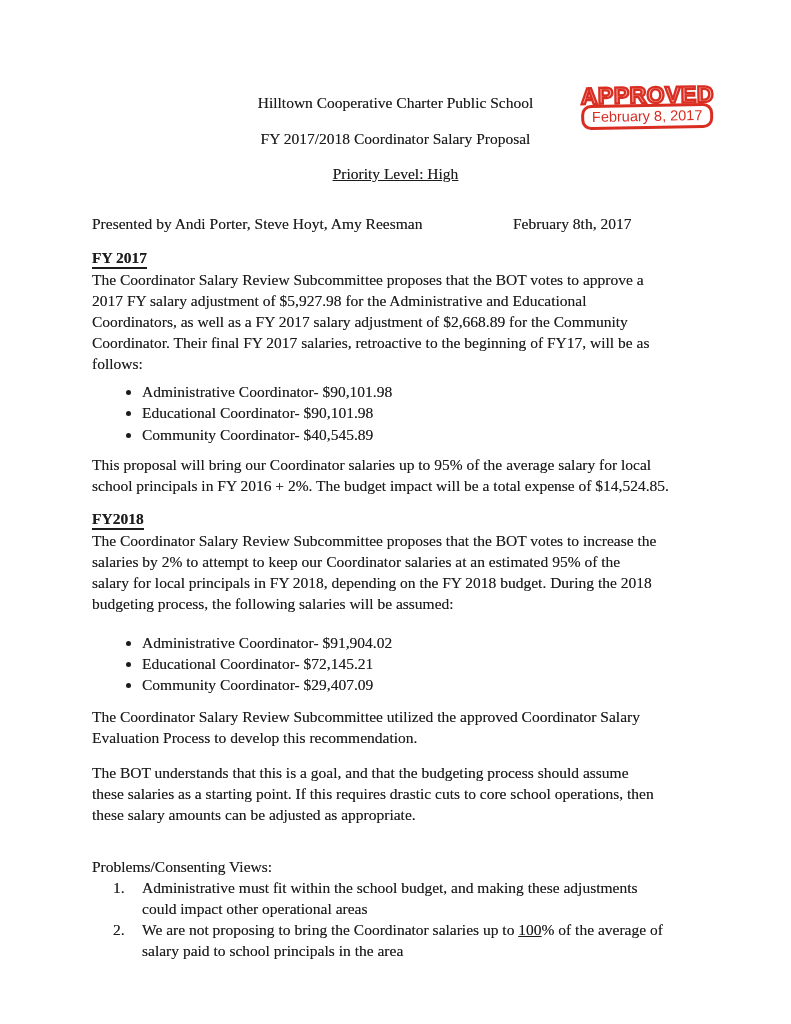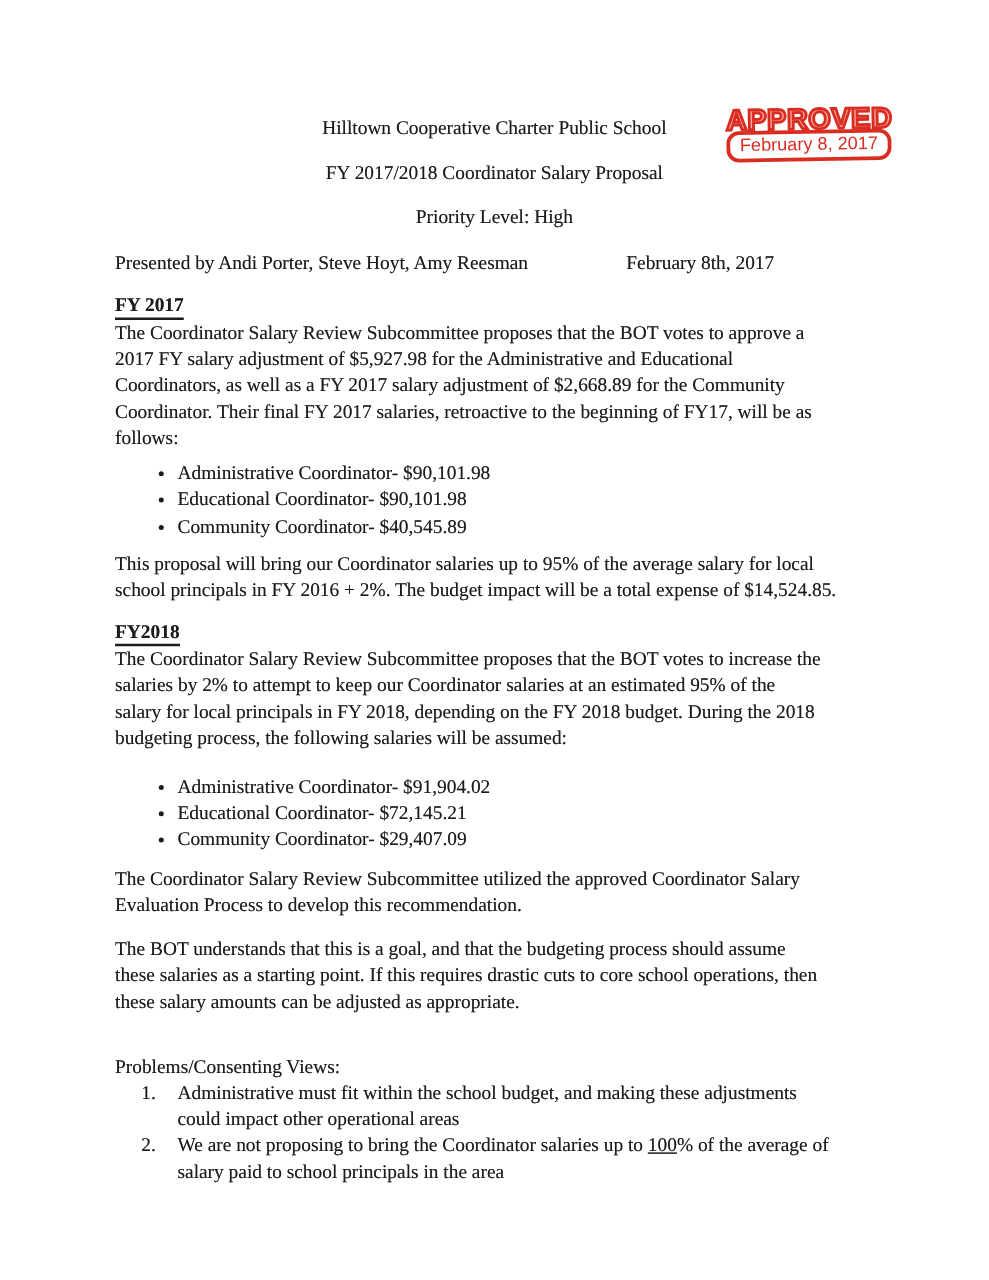--- a/index.html
+++ b/index.html
@@ -16,23 +16,23 @@
     text-shadow: 0 0 0.3px rgba(20,20,20,0.55);
   }
   .content {
     position: absolute;
     left: 92px;
     top: 92px;
     width: 660px;
   }
   .center { width: 607px; text-align: center; }
   .doc-title { margin-top: 15px; }
-  .priority { margin-top: 14px; }
-  .presented { margin-top: 16px; position: relative; width: 660px; }
-  .pres-date { position: absolute; left: 409px; top: 0; font-family: Liberation Serif, serif; }
+  .priority { margin-top: 14px; text-decoration: underline; }
+  .presented { margin-top: 29px; position: relative; width: 660px; }
+  .pres-date { position: absolute; left: 421px; top: 0; font-family: Liberation Serif, serif; }
   .hsec { margin-top: 13px; }
   .hu {
     font-weight: 700;
     display: inline-block;
     line-height: 19px;
     border-bottom: 2px solid #1c1c1c;
   }
   .para { margin: 0; white-space: pre-line; }
   .mt-sum { margin-top: 9px; }
   .mt-h2 { margin-top: 12px; }

